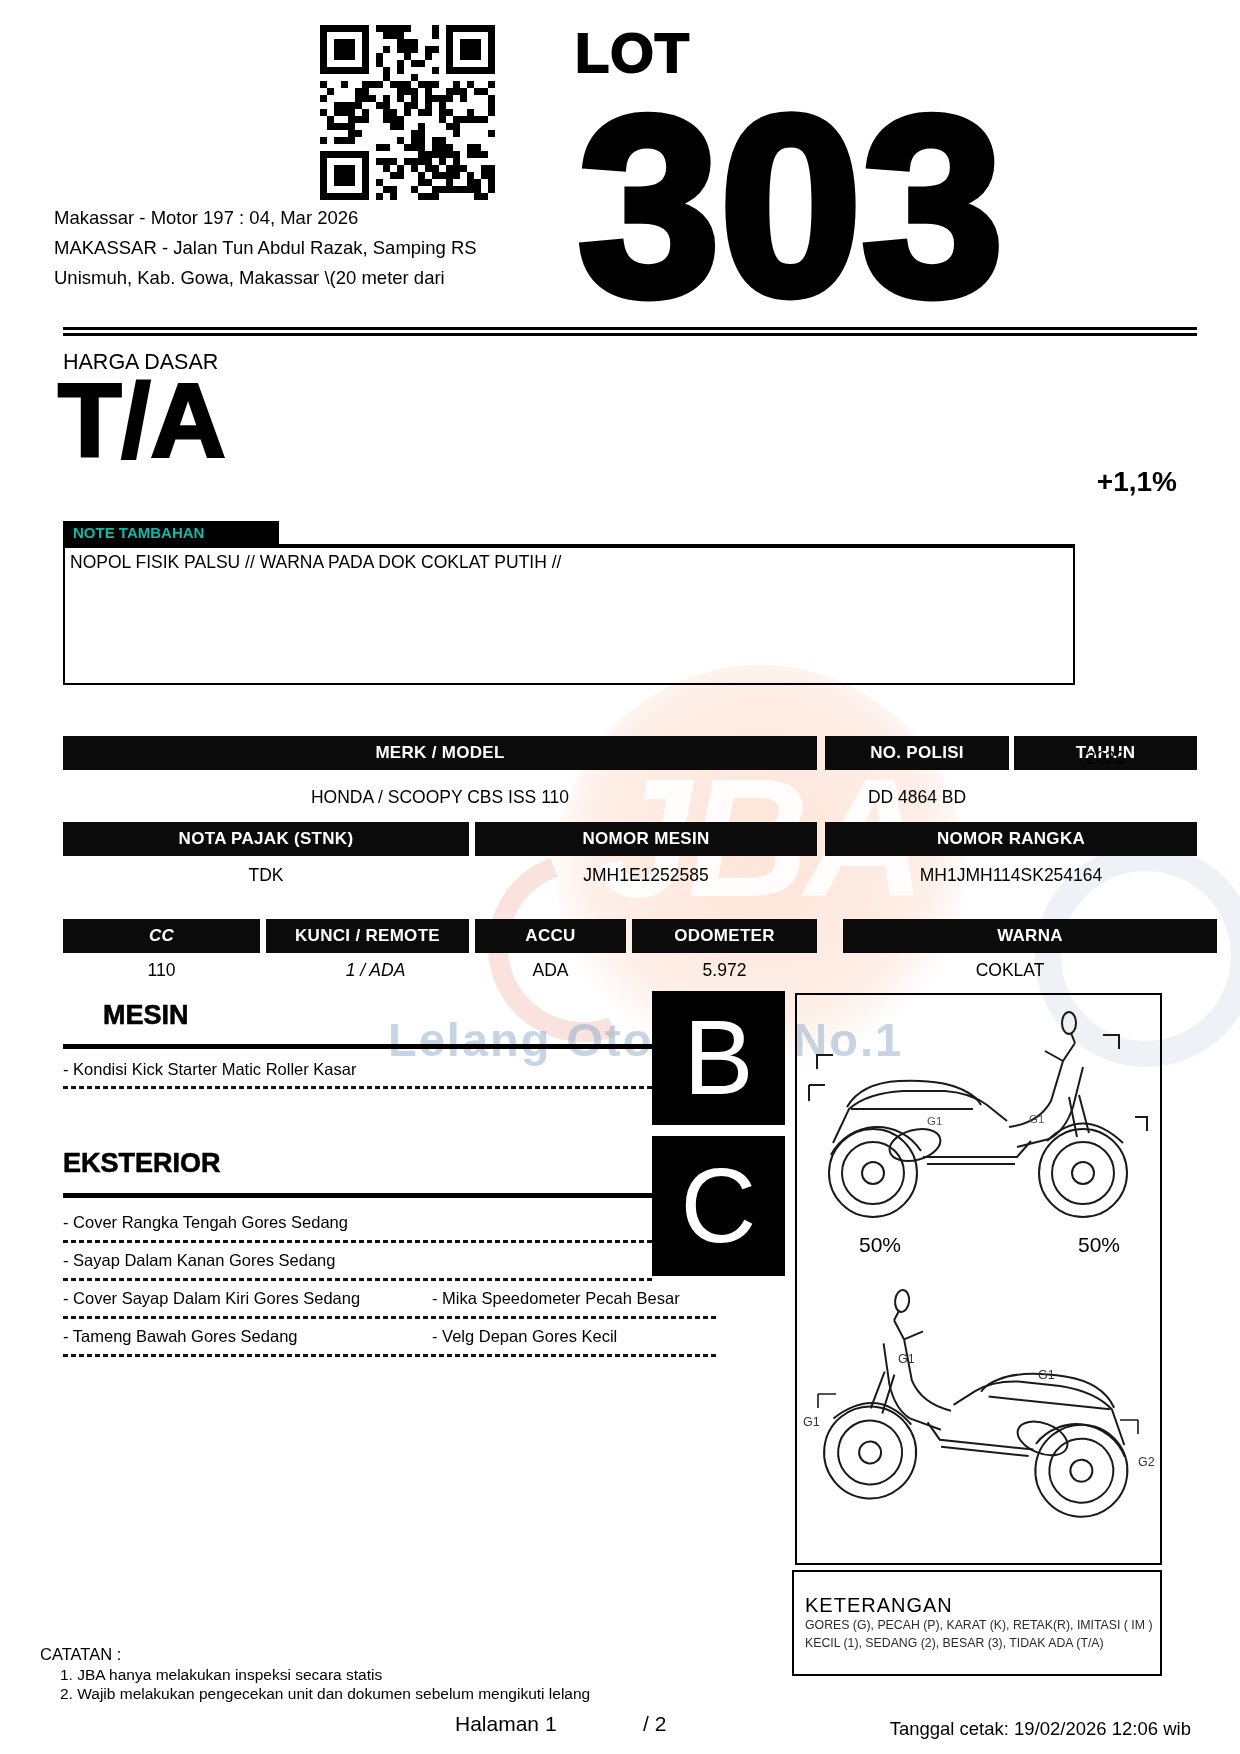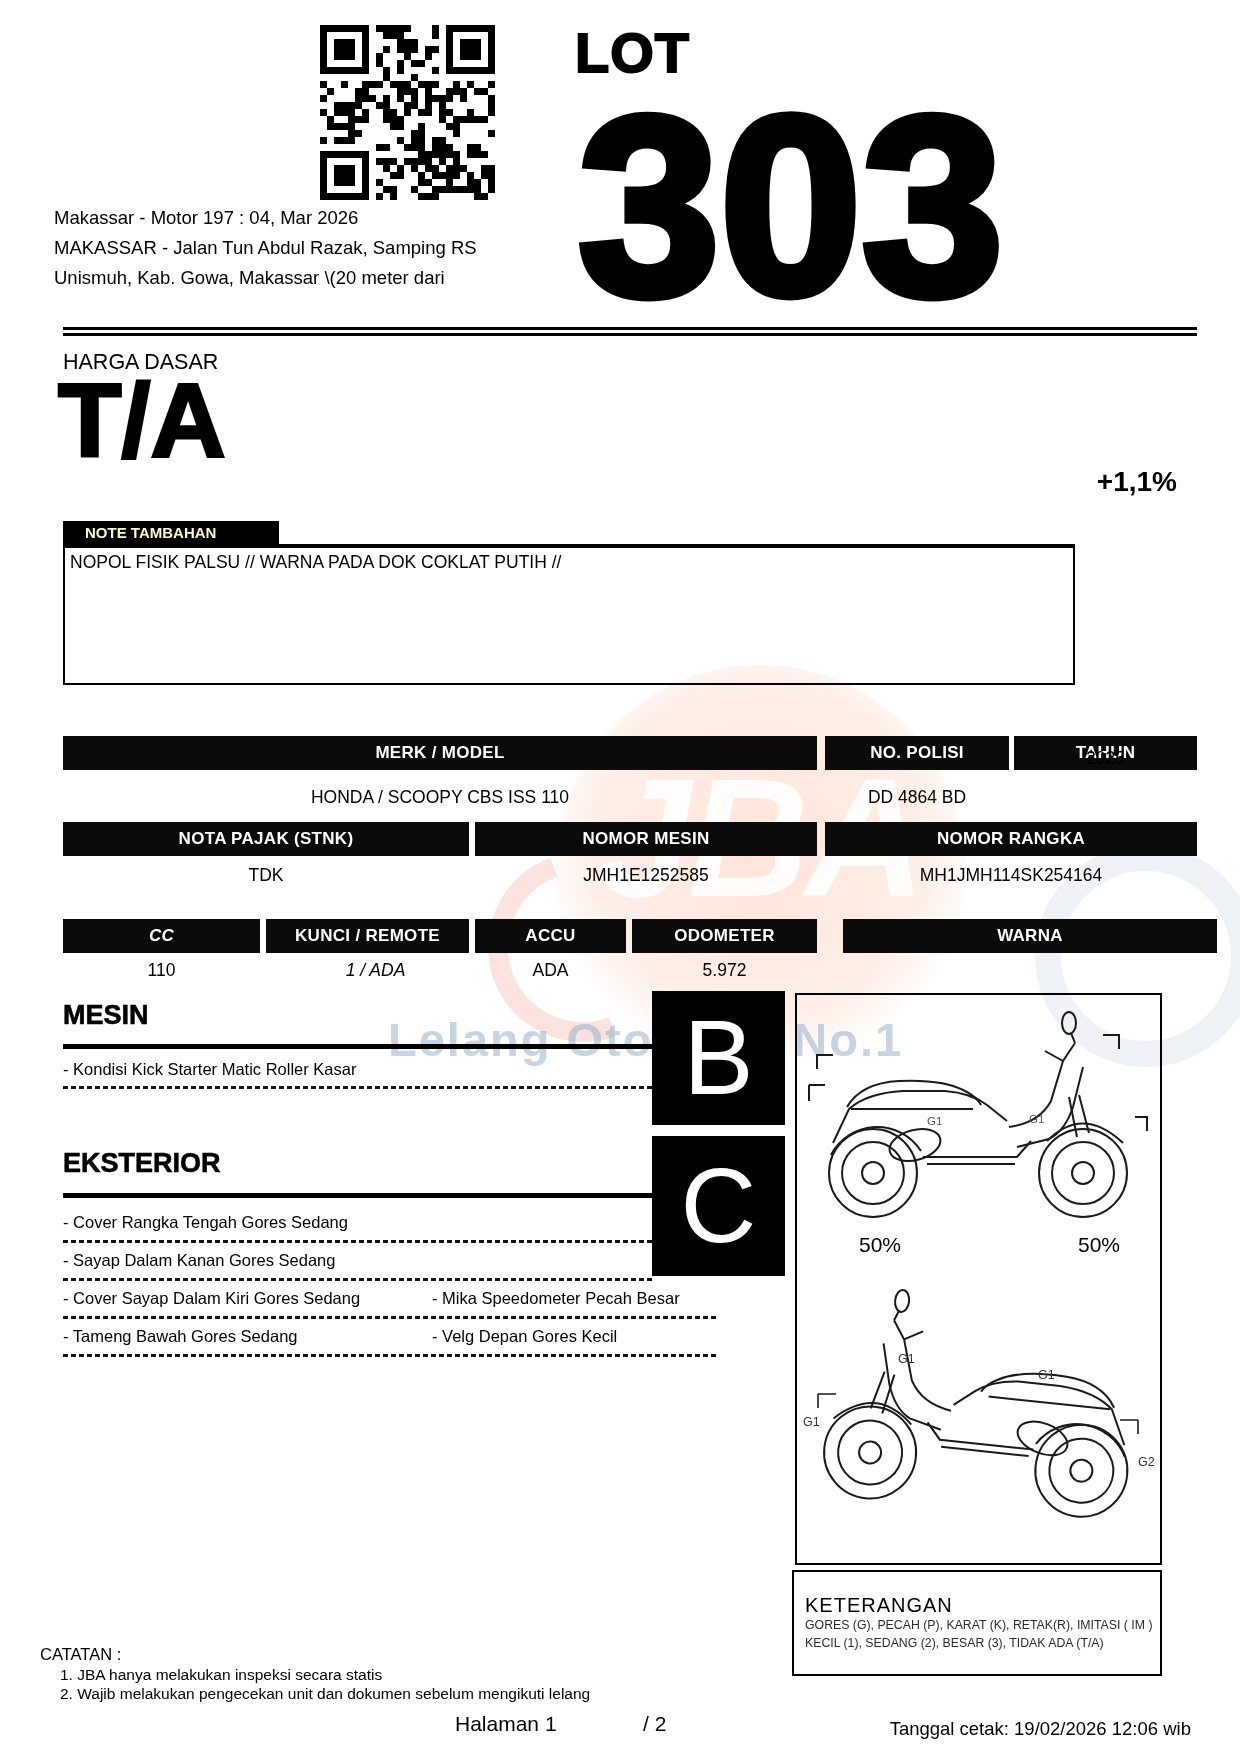--- a/index.html
+++ b/index.html
@@ -20,22 +20,22 @@
   
   .qr{position:absolute;left:320px;top:25px;width:175px;height:175px;}
   .lot-label{position:absolute;left:575px;top:20px;font-size:56px;font-weight:bold;-webkit-text-stroke:2px #000;letter-spacing:1px;}
   .lot-number{position:absolute;left:578px;top:78px;font-size:255px;font-weight:bold;line-height:1;
     -webkit-text-stroke:9px #000;letter-spacing:0px;}
   .addr{position:absolute;left:54px;font-size:18.5px;white-space:nowrap;}
   .dbl-rule{position:absolute;left:63px;width:1134px;height:3px;background:#000;}
   .harga-label{position:absolute;left:63px;top:350px;font-size:21.5px;}
   .harga-value{position:absolute;left:58px;top:368px;font-size:104px;font-weight:bold;line-height:1;-webkit-text-stroke:3px #000;}
   .harga-persen{position:absolute;right:63px;top:466px;font-size:28px;font-weight:bold;}
-  .note-tab{position:absolute;left:63px;top:521px;width:216px;height:23px;background:#000;color:#fef9c3;
-    font-size:15px;font-weight:bold;line-height:23px;padding-left:22px;box-sizing:border-box;}
+  .note-tab{position:absolute;left:63px;top:521px;width:216px;height:23px;background:#000;color:#14b8a6;
+    font-size:15px;font-weight:bold;line-height:23px;padding-left:10px;box-sizing:border-box;}
   .note-box{position:absolute;left:63px;top:544px;width:1012px;height:141px;border:2px solid #000;border-top:4px solid #000;box-sizing:border-box;}
   .note-text{position:absolute;left:5px;top:4px;font-size:17.5px;}
   
   .th{position:absolute;height:34px;background:#0b0b0b;color:#fff;font-weight:bold;font-size:17px;
     display:flex;align-items:center;justify-content:center;letter-spacing:0.3px;}
   .td{position:absolute;height:36px;font-size:17.5px;display:flex;align-items:center;justify-content:center;}
   
   .sec-title{position:absolute;left:63px;font-size:27px;font-weight:bold;-webkit-text-stroke:0.6px #000;}
   .sec-rule{position:absolute;left:63px;height:5px;background:#000;}
   .item{position:absolute;font-size:16.5px;white-space:nowrap;}
@@ -318,22 +318,23 @@
 
   <div class="th" style="left:63px;top:919px;width:197px;font-style:italic;">CC</div>
   <div class="th" style="left:266px;top:919px;width:203px;">KUNCI / REMOTE</div>
   <div class="th" style="left:475px;top:919px;width:151px;">ACCU</div>
   <div class="th" style="left:632px;top:919px;width:185px;">ODOMETER</div>
   <div class="th" style="left:823px;top:919px;width:374px;margin-left:20px;">WARNA</div>
   <div class="td" style="left:63px;top:952px;width:197px;">110</div>
   <div class="td" style="left:274px;top:952px;width:203px;font-style:italic;">1 / ADA</div>
   <div class="td" style="left:475px;top:952px;width:151px;">ADA</div>
   <div class="td" style="left:632px;top:952px;width:185px;">5.972</div>
-
-  <div class="sec-title" style="top:1000px;">MESIN</div>
+  <div class="td" style="left:823px;top:952px;width:374px;">COKLAT</div>
+
+  <div class="sec-title" style="top:1000px;margin-left:40px;">MESIN</div>
   <div class="sec-rule" style="top:1044px;width:589px;"></div>
   <div class="item" style="left:63px;top:1060px;">- Kondisi Kick Starter Matic Roller Kasar</div>
   <div class="dotted" style="left:63px;top:1086px;width:589px;"></div>
   <div class="grade" style="top:991px;height:134px;">B</div>
 
   <div class="sec-title" style="top:1148px;">EKSTERIOR</div>
   <div class="sec-rule" style="top:1193px;width:589px;"></div>
   <div class="grade" style="top:1136px;height:140px;">C</div>
 
   <div class="item" style="left:63px;top:1213px;">- Cover Rangka Tengah Gores Sedang</div>

